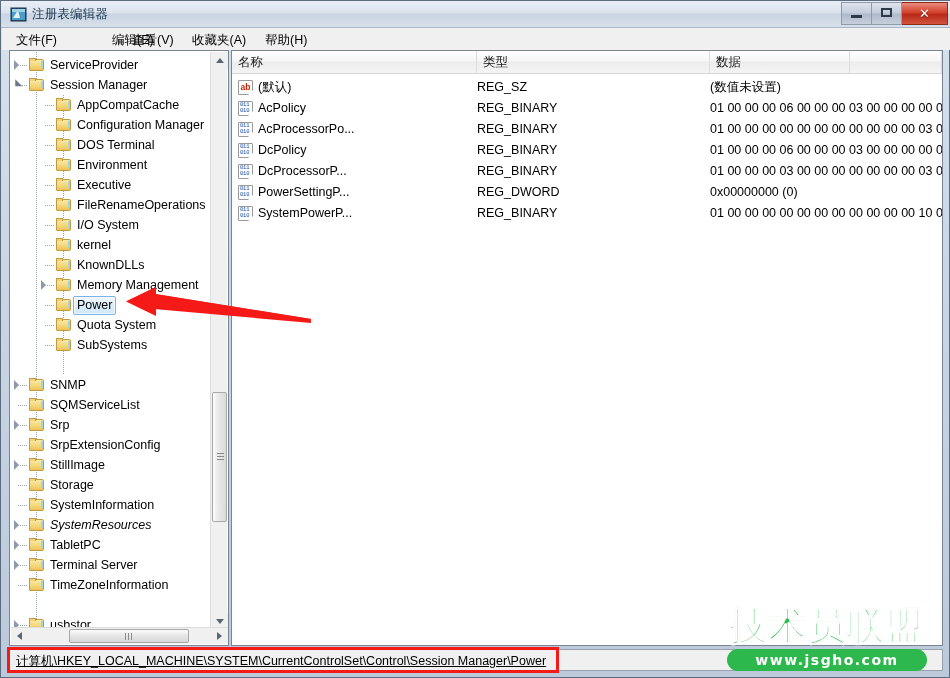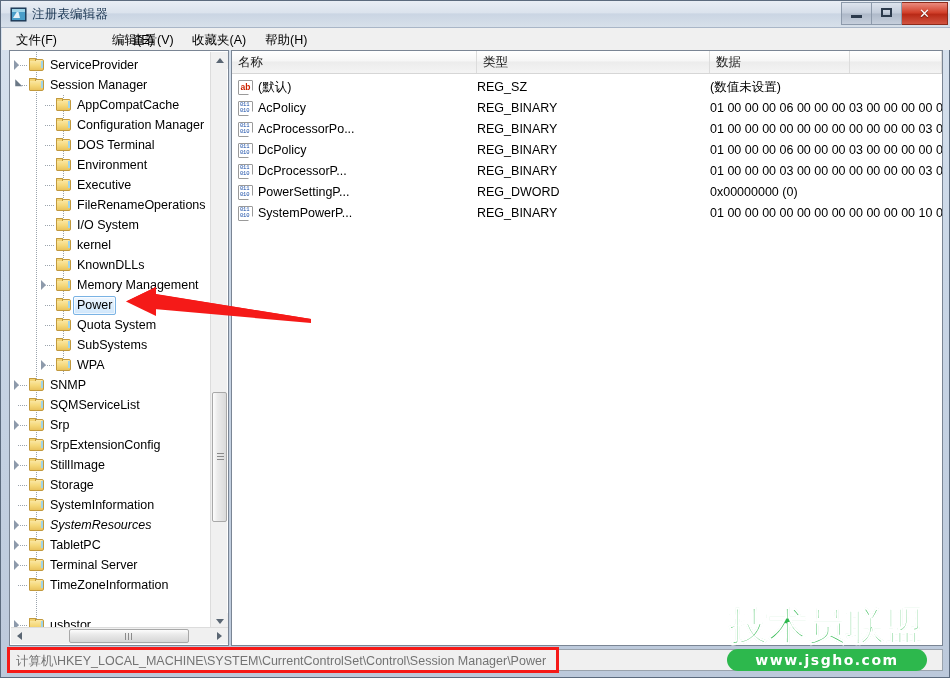--- a/index.html
+++ b/index.html
@@ -383,22 +383,23 @@
     left: 8px; top: 648px;
     width: 934px; height: 22px;
     background: #f0f0f0;
     border: 1px solid #9aa3ad;
     box-sizing: border-box;
   }
   .status-text {
     position: absolute;
     left: 6px; top: 3px;
     font-size: 12.5px;
-    color: #737373;
-    white-space: nowrap;
+    color: #000000;
+    white-space: nowrap;
+    text-decoration: underline;
   }
 
   
   .anno-arrow {
     position: absolute;
     left: 125px; top: 285px;
     width: 185px; height: 45px;
     pointer-events: none;
   }
   .anno-rect {
@@ -617,30 +618,20 @@
           </div>
           <div class="tree-row" style="top: 283px; width: 196px;">
             <div class="dotline-h" style="left: 34px; top: 10px; width: 9px;"></div>
             <span class="folder" style="left: 45px;">
               <span class="fold-body"></span>
               <span class="fold-tab"></span>
               <span class="fold-spine"></span>
             </span>
             <span class="tree-label" style="left: 66px;">SubSystems</span>
           </div>
-          <div class="tree-row" style="top: 303px; width: 196px;">
-            <div class="dotline-h" style="left: 34px; top: 10px; width: 9px;"></div>
-            <span class="tw collapsed" style="left: 28px;"></span>
-            <span class="folder" style="left: 45px;">
-              <span class="fold-body"></span>
-              <span class="fold-tab"></span>
-              <span class="fold-spine"></span>
-            </span>
-            <span class="tree-label" style="left: 66px;">WPA</span>
-          </div>
           <div class="tree-row" style="top: 323px; width: 196px;">
             <div class="dotline-h" style="left: 7px; top: 10px; width: 9px;"></div>
             <span class="tw collapsed" style="left: 1px;"></span>
             <span class="folder" style="left: 18px;">
               <span class="fold-body"></span>
               <span class="fold-tab"></span>
               <span class="fold-spine"></span>
             </span>
             <span class="tree-label" style="left: 39px;">SNMP</span>
           </div>

